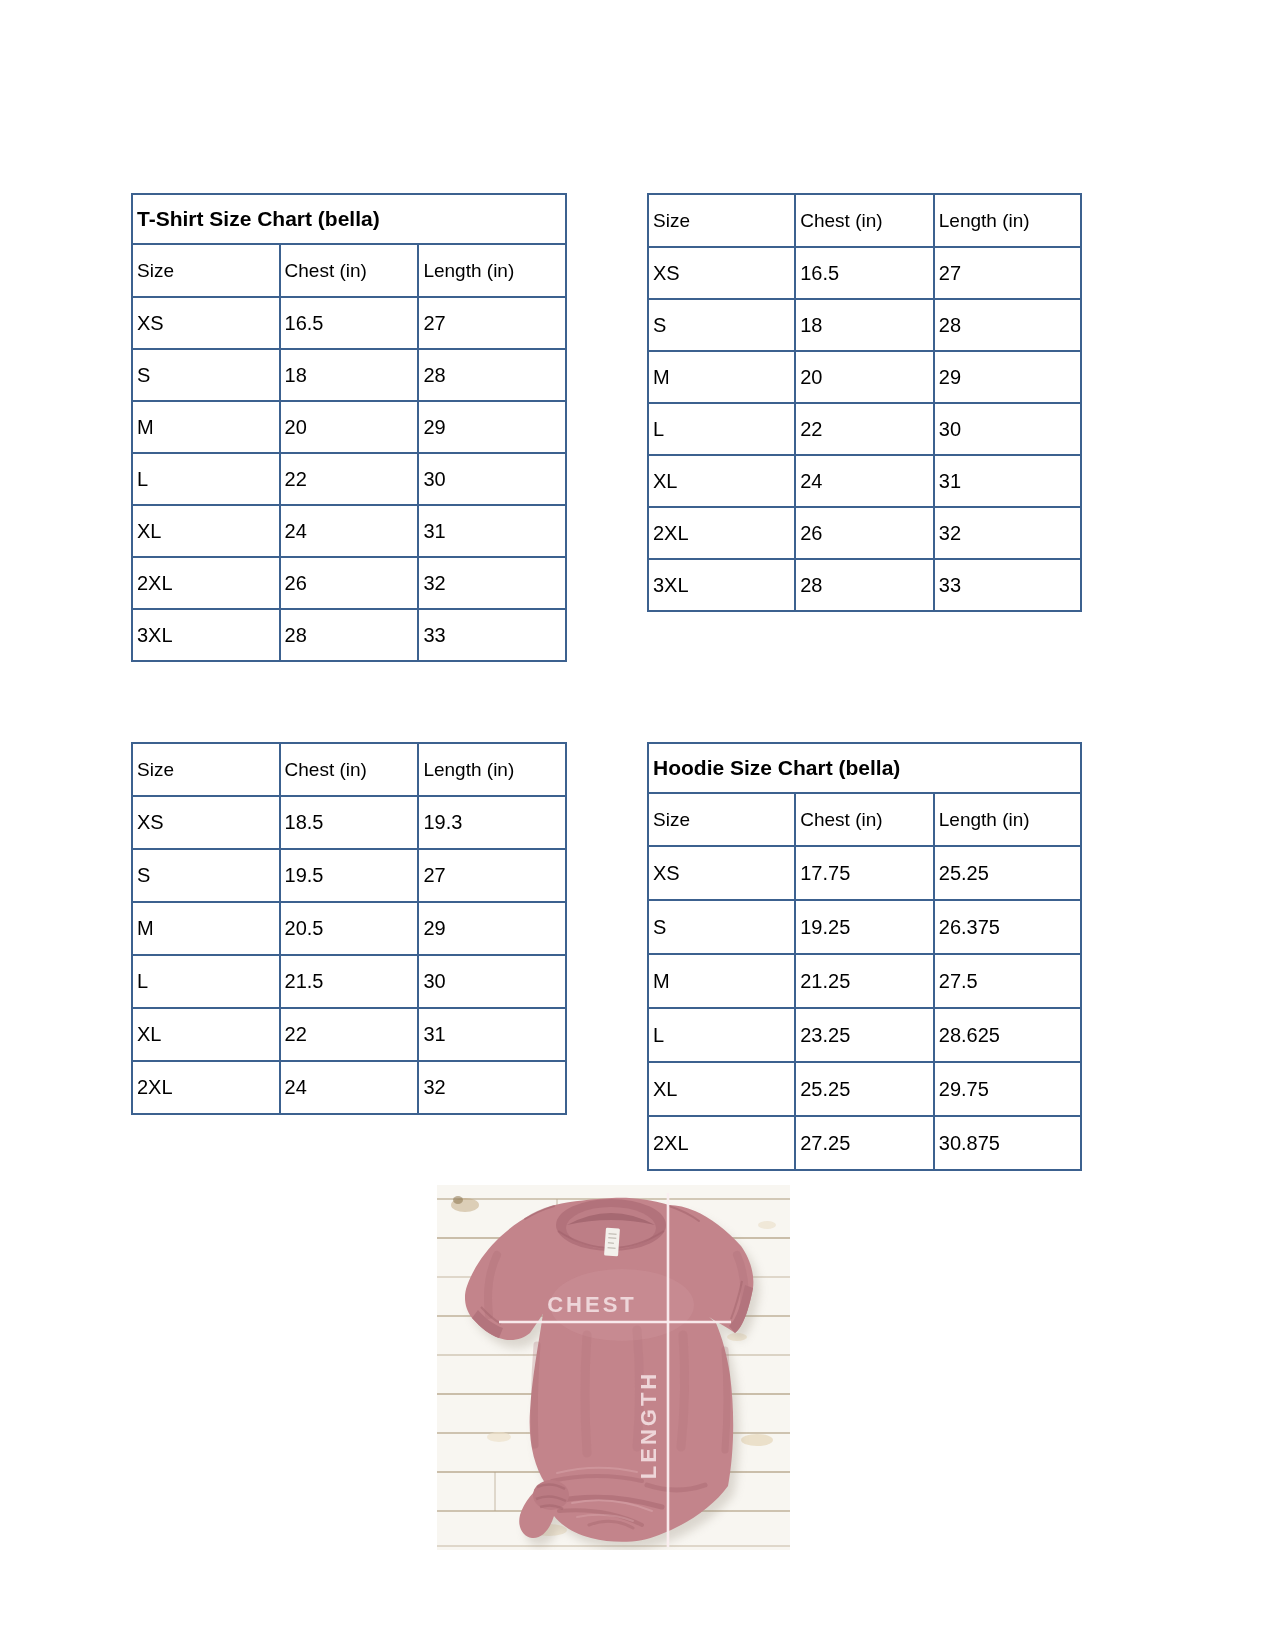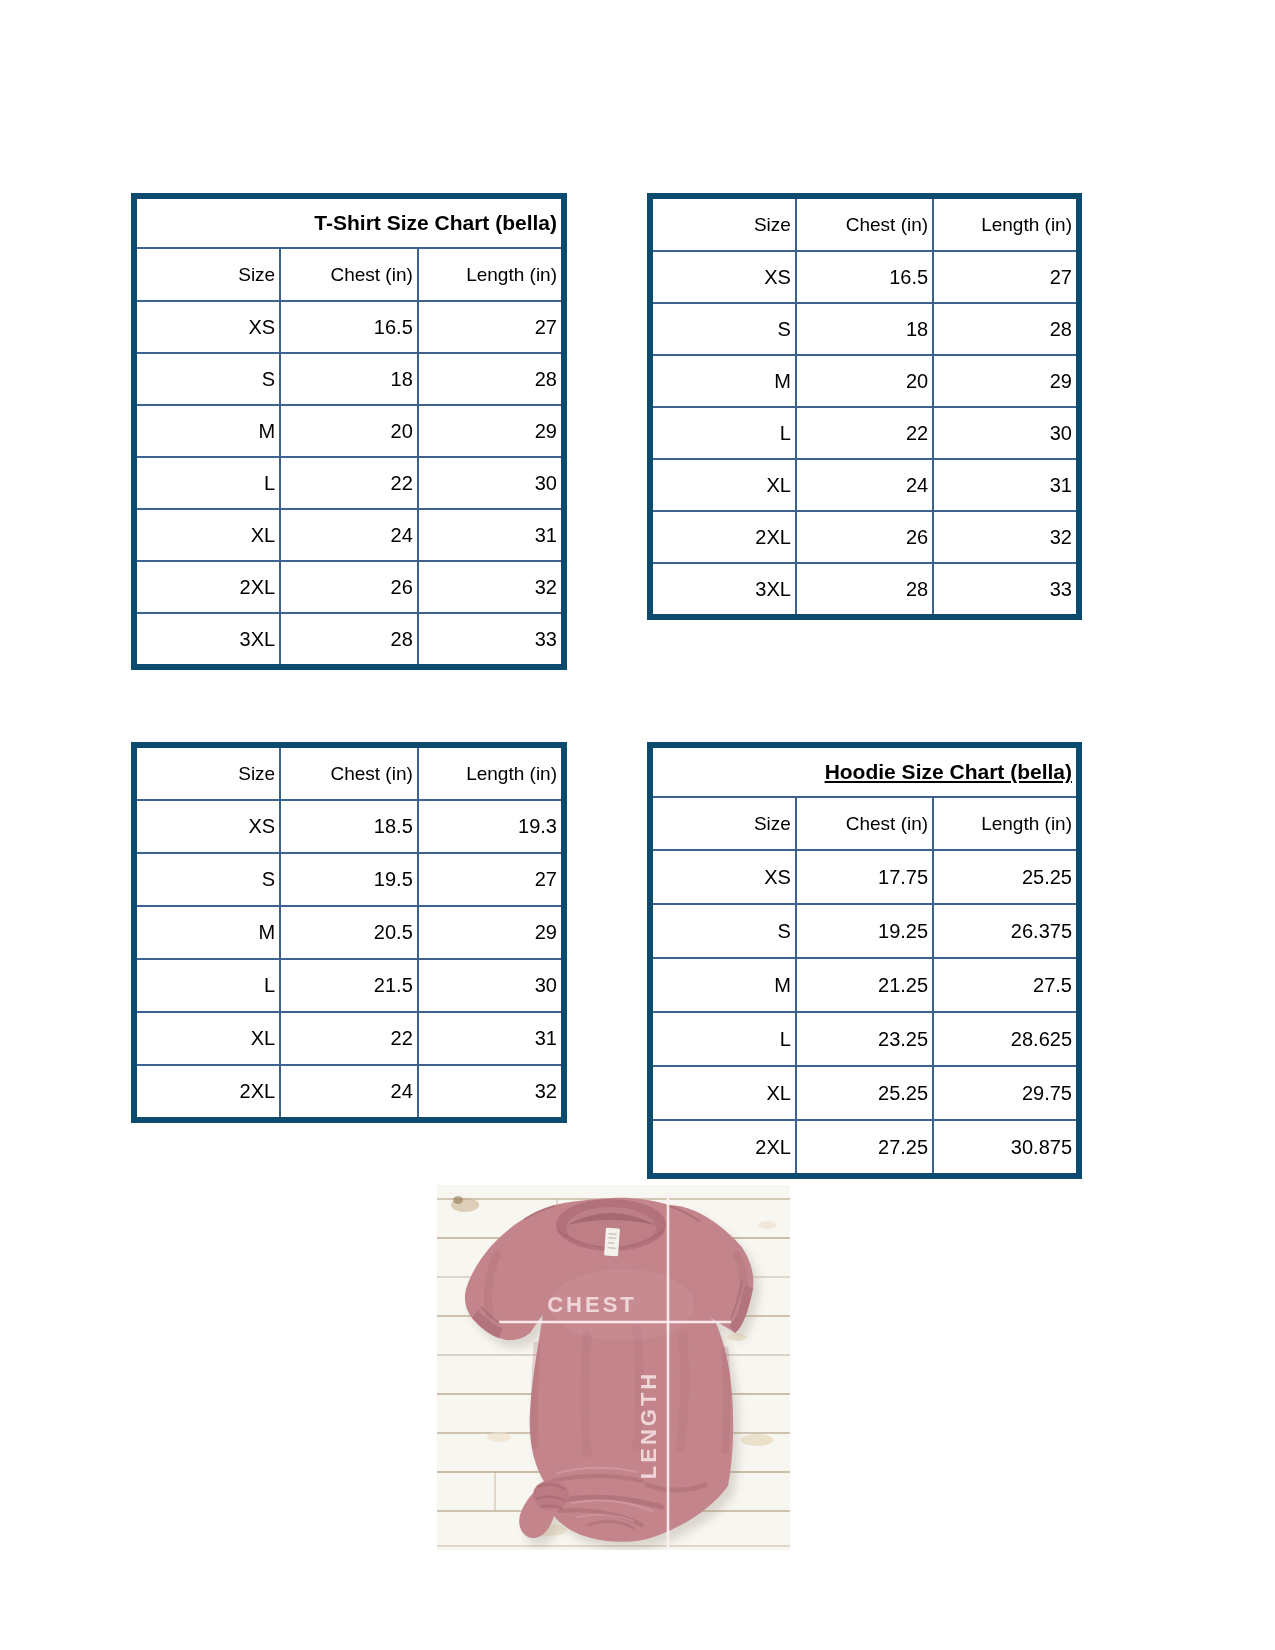--- a/index.html
+++ b/index.html
@@ -8,22 +8,22 @@
     width:1275px;height:1650px;
     background:#ffffff;
     font-family:"Liberation Sans", sans-serif;
     color:#000;
     overflow:hidden;
   }
   table.size-table{
     position:absolute;
     border-collapse:collapse;
     table-layout:fixed;
-    text-align:right;
-    border:6px solid #0c4a6e;
+    text-align:left;
+    border:2px solid #0c4a6e;
   }
   table.size-table th, table.size-table td{
     border:2px solid #3c618f;
     padding:0 4px;
     vertical-align:middle;
     overflow:hidden;
     white-space:nowrap;
   }
   table.size-table .title-cell{
     font-weight:bold;
@@ -41,21 +41,21 @@
   }
   .t-tshirt{left:131px;top:193px;width:436px;}
   .t-longsleeve{left:647px;top:193px;width:435px;}
   .t-sweatshirt{left:131px;top:742px;width:436px;}
   .t-hoodie{left:647px;top:742px;width:435px;}
   .t-tshirt td,.t-longsleeve td{height:50px;}
   .t-sweatshirt td{height:51px;}
   .t-sweatshirt .title-cell{height:42px;}
   .t-hoodie td{height:52px;}
   .t-hoodie th.col-h{height:54px;}
-  .t-hoodie .title-cell{height:46px;text-decoration:underline;}
+  .t-hoodie .title-cell{height:46px;}
   col.c1{width:34%;} col.c2{width:32%;} col.c3{width:34%;}
   .photo-wrap{
     position:absolute;
     left:437px;top:1185px;
     width:294px;height:365px;
   }
 </style>
 </head>
 <body>
 

